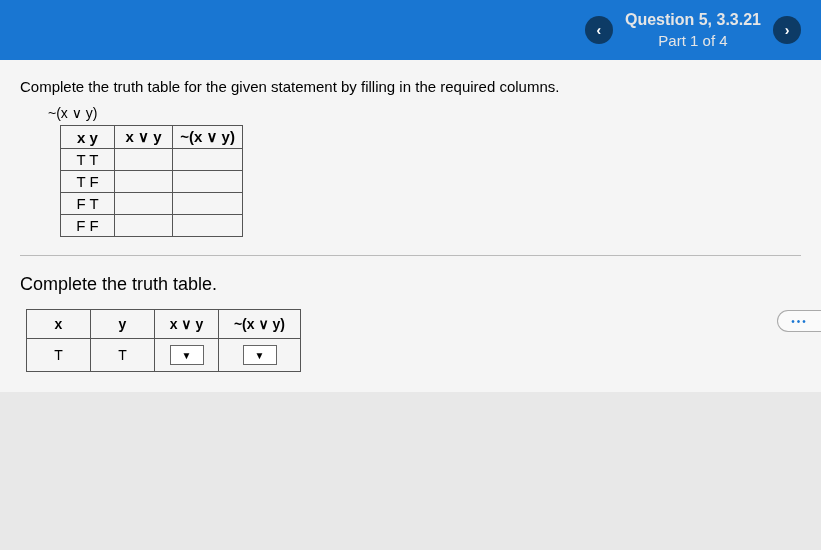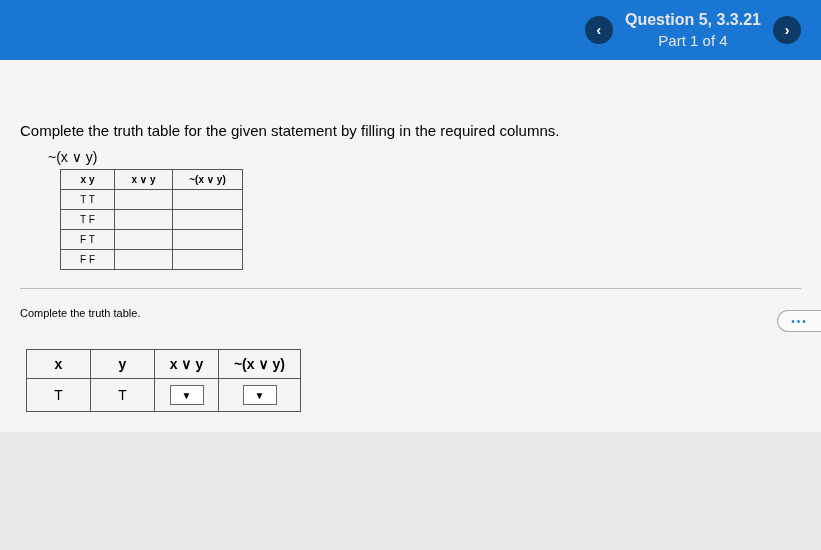--- a/index.html
+++ b/index.html
@@ -39,30 +39,30 @@
     text-align: center;
     line-height: 1.3;
   }
   .q-title { font-weight: bold; font-size: 16px; }
   .q-part { font-size: 15px; }
   .content {
     background: #f5f5f5;
     padding: 18px 20px 20px 20px;
     position: relative;
   }
-  .instruction { font-size: 15px; margin-bottom: 10px; margin-top: 44px; }
+  .instruction { font-size: 15px; margin-bottom: 10px; }
   .expr { font-size: 14px; margin-left: 28px; margin-bottom: 4px; }
   .ref-table {
     border-collapse: collapse;
     margin-left: 40px;
     margin-bottom: 18px;
   }
   .ref-table td, .ref-table th {
     border: 1px solid #555;
-    font-size: 10px;
+    font-size: 15px;
     font-weight: normal;
     padding: 2px 6px;
     text-align: center;
     height: 20px;
   }
   .ref-table th { font-weight: bold; }
   .col-xy { width: 54px; }
   .col-or { width: 58px; }
   .col-neg { width: 70px; }
   .divider {
@@ -81,21 +81,21 @@
     border-radius: 12px 0 0 12px;
     background: #fafafa;
     display: flex;
     align-items: center;
     justify-content: center;
     font-size: 10px;
     letter-spacing: 2px;
     cursor: pointer;
     color: #1976d2;
   }
-  .sub-instruction { font-size: 11px; margin-bottom: 30px; }
+  .sub-instruction { font-size: 18px; margin-bottom: 14px; }
   .ans-table {
     border-collapse: collapse;
     margin-left: 6px;
   }
   .ans-table td, .ans-table th {
     border: 1px solid #555;
     font-size: 14px;
     font-weight: normal;
     text-align: center;
     padding: 6px 0;

